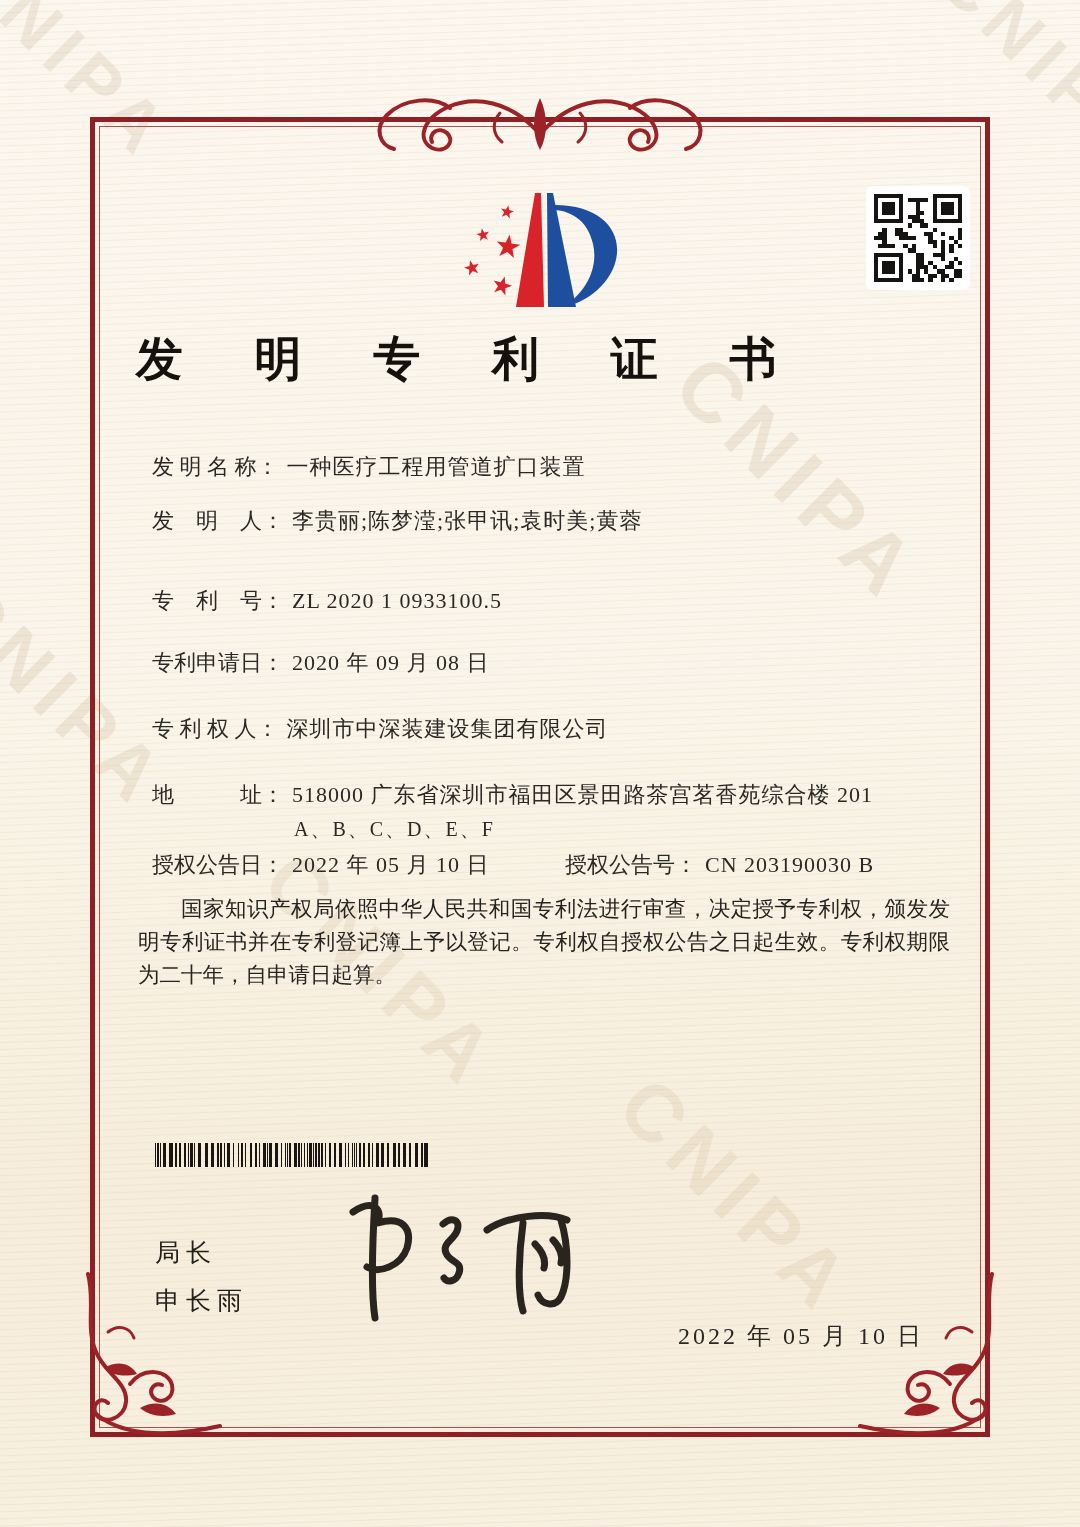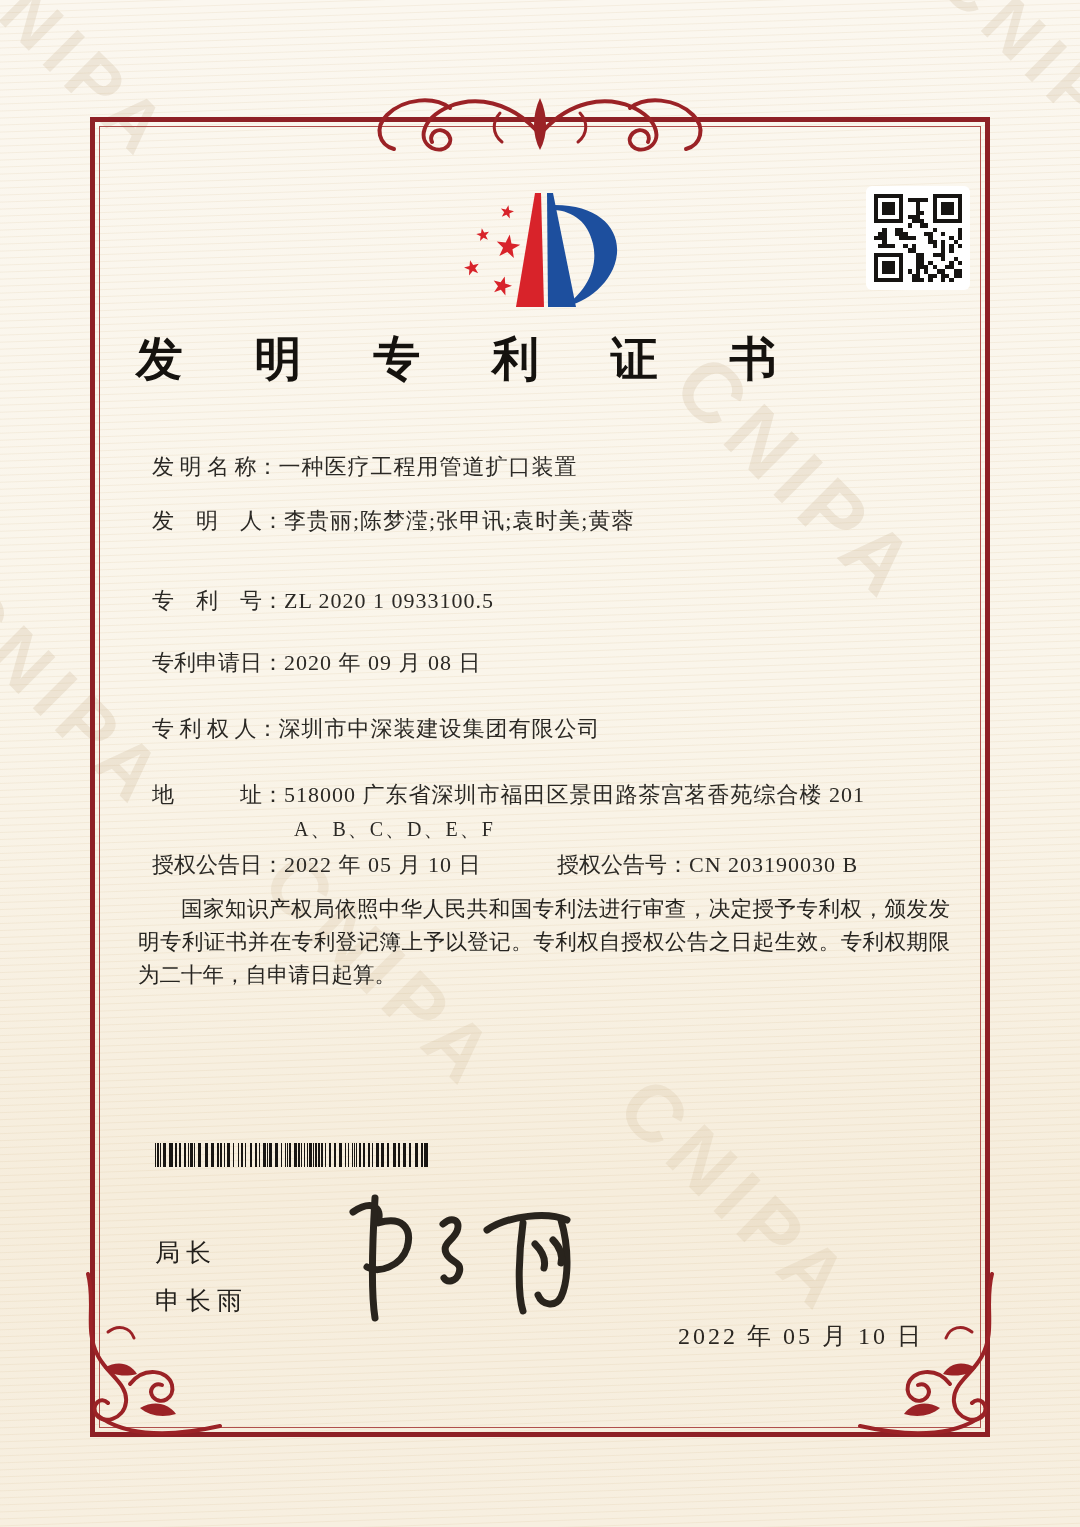--- a/index.html
+++ b/index.html
@@ -47,21 +47,21 @@
     background:#fff; border-radius:6px; display:flex; align-items:center; justify-content:center;
   }
   .title{
     position:absolute; left:0; top:328px; width:912px;
     text-align:center; font-size:47px; font-weight:bold; color:#15120e;
     letter-spacing:30px; text-indent:30px;
   }
   .fields{ position:absolute; left:152px; top:452px; width:800px; }
   .field-row{ position:absolute; left:0; font-size:22px; color:#2b2925; white-space:nowrap; }
   .field-label{ display:inline-block; white-space:pre; color:#2b2925; }
-  .field-value{ margin-left:0; letter-spacing:1px; }
+  .field-value{ margin-left:8px; letter-spacing:1px; }
   .addr-line2{ position:absolute; left:142px; top:36px; font-size:20px; letter-spacing:2px; }
   .grant-no{ margin-left:70px; }
 
   .paragraphs{
     position:absolute; left:138px; top:893px; width:812px;
     font-size:21.5px; line-height:33px; color:#262420;
     text-align:justify;
   }
   .paragraphs p{ text-indent:2em; }
 

